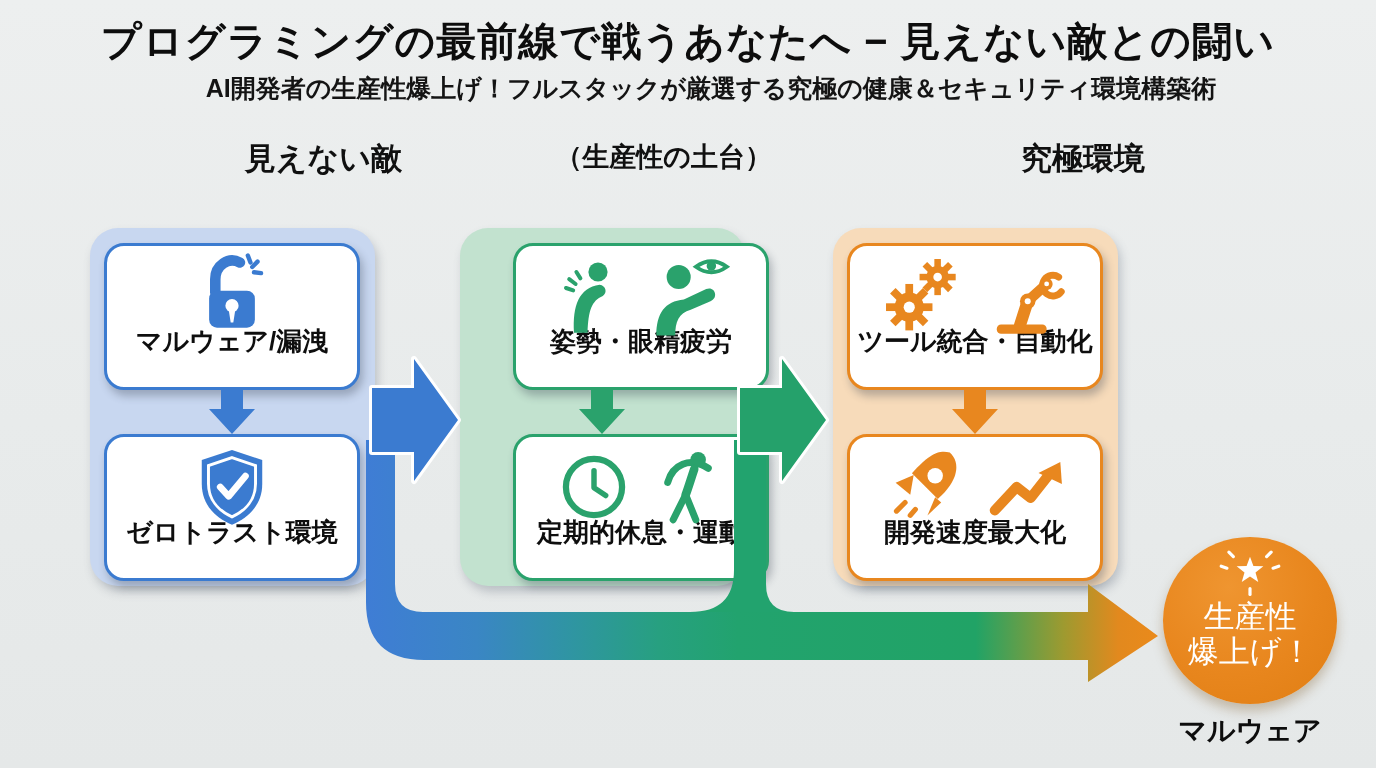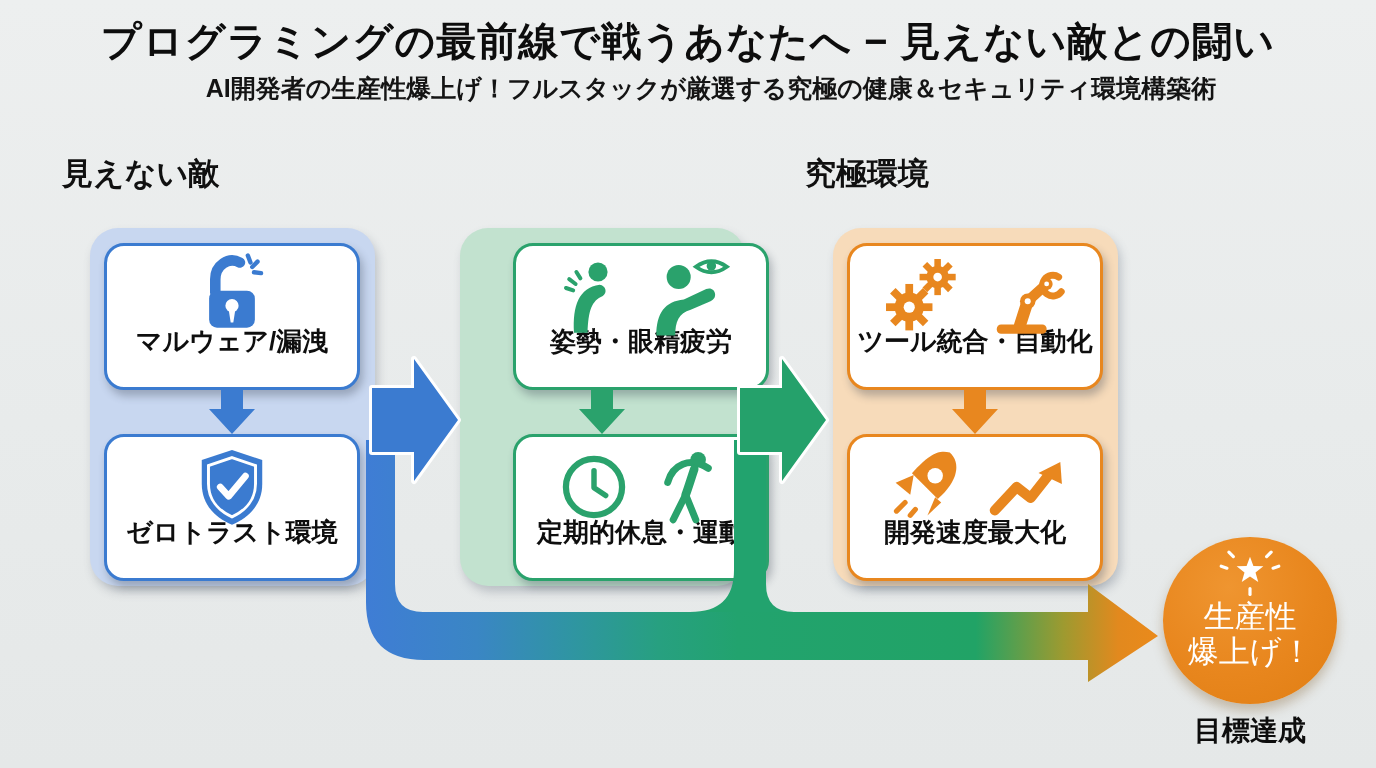--- a/index.html
+++ b/index.html
@@ -5,21 +5,21 @@
   html,body{margin:0;padding:0;background:#dfe2e2;}
   .stage{
     position:relative;width:1376px;height:768px;overflow:hidden;
     background:linear-gradient(180deg,#edefef 0%,#e8ebeb 55%,#e5e8e8 100%);
     font-family:"Liberation Sans","DejaVu Sans",sans-serif;color:#101010;
   }
   .title{position:absolute;top:14px;left:0;right:0;text-align:center;
     font-size:40px;font-weight:900;letter-spacing:1px;color:#0d0d0d;}
   .subtitle{position:absolute;top:72px;left:0;right:0;text-align:center;
     font-size:25px;font-weight:800;color:#141414;margin-left:46px;}
-  .col-header{position:absolute;top:156px;width:340px;text-align:left;font-weight:800;}
+  .col-header{position:absolute;top:141px;width:340px;text-align:right;font-weight:800;}
   .col-header .line1{font-size:31px;line-height:36px;}
   .col-header .line2{font-size:27px;line-height:33px;}
   #header-1{left:62px;} #header-2{left:432px;} #header-3{left:805px;}
   .panel{position:absolute;top:228px;width:285px;height:358px;border-radius:28px;
     box-shadow:3px 6px 10px rgba(90,100,115,.30);}
   #panel-1{left:90px;background:#c8d7f0;}
   #panel-2{left:460px;background:#c2e2cf;}
   #panel-3{left:833px;background:#f7dbba;}
   .card{position:absolute;width:250px;height:141px;background:#ffffff;border-radius:20px;
     border:3px solid #000;box-shadow:3px 6px 8px rgba(55,65,80,.33);
@@ -45,20 +45,21 @@
 
 <div class="stage">
 
   <div class="title">プログラミングの最前線で戦うあなたへ − 見えない敵との闘い</div>
   <div class="subtitle">AI開発者の生産性爆上げ！フルスタックが厳選する究極の健康＆セキュリティ環境構築術</div>
 
   <div class="col-header" id="header-1">
     <div class="line1">見えない敵</div>
   </div>
   <div class="col-header" id="header-2">
+    <div class="line2">（生産性の土台）</div>
   </div>
   <div class="col-header" id="header-3">
     <div class="line1">究極環境</div>
   </div>
 
   <div class="panel" id="panel-1"></div>
   <div class="panel" id="panel-2"></div>
   <div class="panel" id="panel-3"></div>
 
   <div class="card c1" id="card-1a">
@@ -240,15 +241,15 @@
         <line x1="14" y1="38" x2="5" y2="35"></line>
         <line x1="86" y1="38" x2="95" y2="35"></line>
         <line x1="50" y1="70" x2="50" y2="79"></line>
       </g>
     </svg>
     <div class="goal-text">
       <div>生産性</div>
       <div>爆上げ！</div>
     </div>
   </div>
-  <div class="goal-caption">目標達成</div>
+  <div class="goal-caption">マルウェア</div>
 
 </div>
 
 </body></html>

